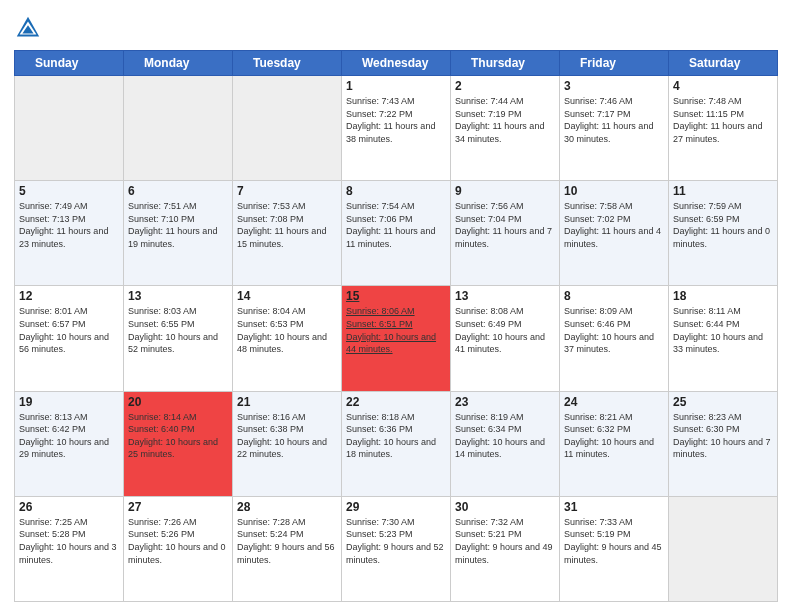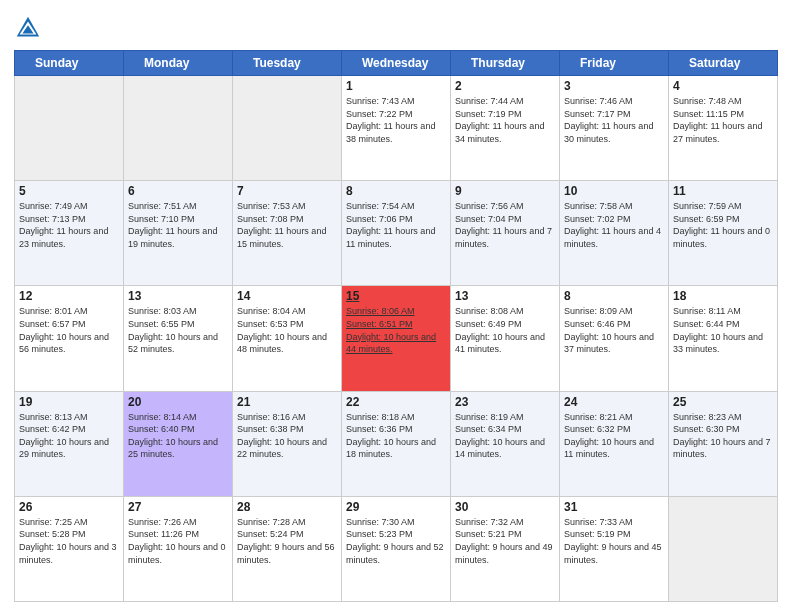--- a/index.html
+++ b/index.html
@@ -262,21 +262,21 @@
 Daylight: 10 hours and 33 minutes.</div>
           </td>
         </tr>
         <tr>
           <td style="background-color: rgb(240, 244, 250);">
             <span class="day-num">19</span>
             <div class="day-info" style="white-space: pre-line;">Sunrise: 8:13 AM
 Sunset: 6:42 PM
 Daylight: 10 hours and 29 minutes.</div>
           </td>
-          <td style="background-color: #c4b5fd;">
+          <td style="background-color: #ef4444;">
             <span class="day-num">20</span>
             <div class="day-info" style="white-space: pre-line;">Sunrise: 8:14 AM
 Sunset: 6:40 PM
 Daylight: 10 hours and 25 minutes.</div>
           </td>
           <td style="background-color: rgb(240, 244, 250);">
             <span class="day-num">21</span>
             <div class="day-info" style="white-space: pre-line;">Sunrise: 8:16 AM
 Sunset: 6:38 PM
 Daylight: 10 hours and 22 minutes.</div>
@@ -309,21 +309,21 @@
         <tr>
           <td style="background-color: rgb(255, 255, 255);">
             <span class="day-num">26</span>
             <div class="day-info" style="white-space: pre-line;">Sunrise: 7:25 AM
 Sunset: 5:28 PM
 Daylight: 10 hours and 3 minutes.</div>
           </td>
           <td style="background-color: rgb(255, 255, 255);">
             <span class="day-num">27</span>
             <div class="day-info" style="white-space: pre-line;">Sunrise: 7:26 AM
-Sunset: 11:26 PM
+Sunset: 5:26 PM
 Daylight: 10 hours and 0 minutes.</div>
           </td>
           <td style="background-color: rgb(255, 255, 255);">
             <span class="day-num">28</span>
             <div class="day-info" style="white-space: pre-line;">Sunrise: 7:28 AM
 Sunset: 5:24 PM
 Daylight: 9 hours and 56 minutes.</div>
           </td>
           <td style="background-color: rgb(255, 255, 255);">
             <span class="day-num">29</span>

